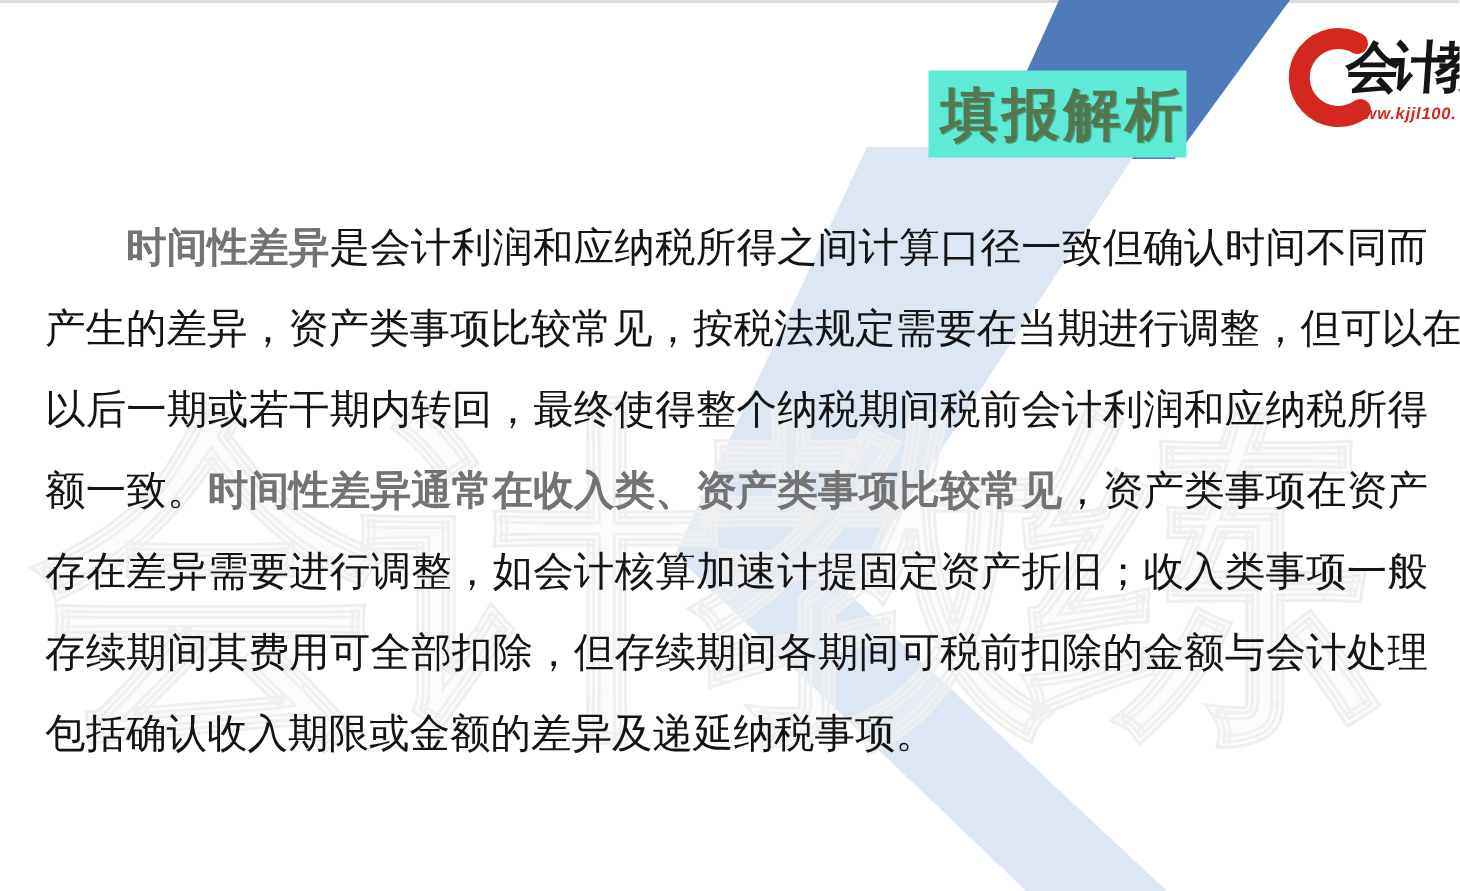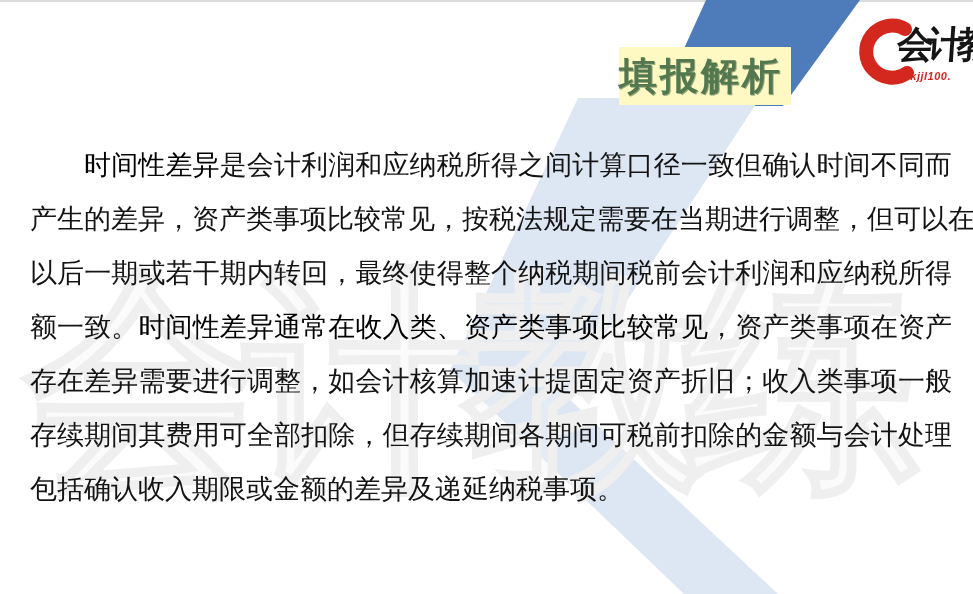--- a/index.html
+++ b/index.html
@@ -16,56 +16,56 @@
     position:absolute;left:24px;top:225px;z-index:2;
     font-size:238px;font-weight:bold;letter-spacing:-18px;white-space:nowrap;
     color:rgba(243,243,243,0.35);
     -webkit-text-stroke:2px #efefef;
     font-family:"Liberation Serif",serif;
     pointer-events:none;
   }
   
   .badge{
     position:absolute;left:619px;top:47px;width:172px;height:58px;
-    background:#fef9c3;z-index:5;
-    display:flex;align-items:center;justify-content:flex-start;
+    background:#5eead4;z-index:5;
+    display:flex;align-items:center;justify-content:flex-end;
   }
   .badge-label{
     font-family:"Liberation Sans",sans-serif;
     font-size:38px;font-weight:bold;color:#537850;letter-spacing:3px;
     text-shadow:1px 1px 0 rgba(40,70,40,0.45);
     white-space:nowrap;
   }
   
   .logo{position:absolute;left:845px;top:10px;width:200px;height:92px;z-index:5;}
   .logo-c{position:absolute;left:0;top:6px;}
   .logo-brand{
     position:absolute;left:52px;top:10px;
     font-family:"Liberation Serif",serif;
     font-size:37px;font-weight:bold;color:#151515;letter-spacing:-7px;
     white-space:nowrap;transform:skewX(-4deg);
   }
   .logo-url{
-    position:absolute;left:35px;top:60px;
+    position:absolute;left:55px;top:60px;
     font-family:"Liberation Sans",sans-serif;
     font-size:11px;font-weight:bold;color:#d4281f;letter-spacing:0.5px;
     white-space:nowrap;font-style:italic;
   }
   
   .body-text{
     position:absolute;left:30px;top:138px;width:922px;z-index:4;
     font-size:27px;color:#141414;
   }
   .line{
     height:54px;line-height:54px;white-space:nowrap;
     text-align:justify;text-align-last:justify;
   }
   .line.first{text-indent:54px;}
   .line.last{text-align:center;text-align-last:left;}
-  .seg.red{color:#000000;font-weight:normal;}
+  .seg.red{color:#737373;font-weight:bold;}
 </style>
 </head>
 <body>
 
 <div class="top-line"></div>
 
 <svg class="bands" viewBox="0 0 973 594" xmlns="http://www.w3.org/2000/svg">
   <polygon points="706,0 860,0 783,106 658,106" fill="#4e7cba"></polygon>
   <polygon points="578,98 760,98 565,395 778,594 684,594 450,370" fill="#dde6f3"></polygon>
 </svg>

